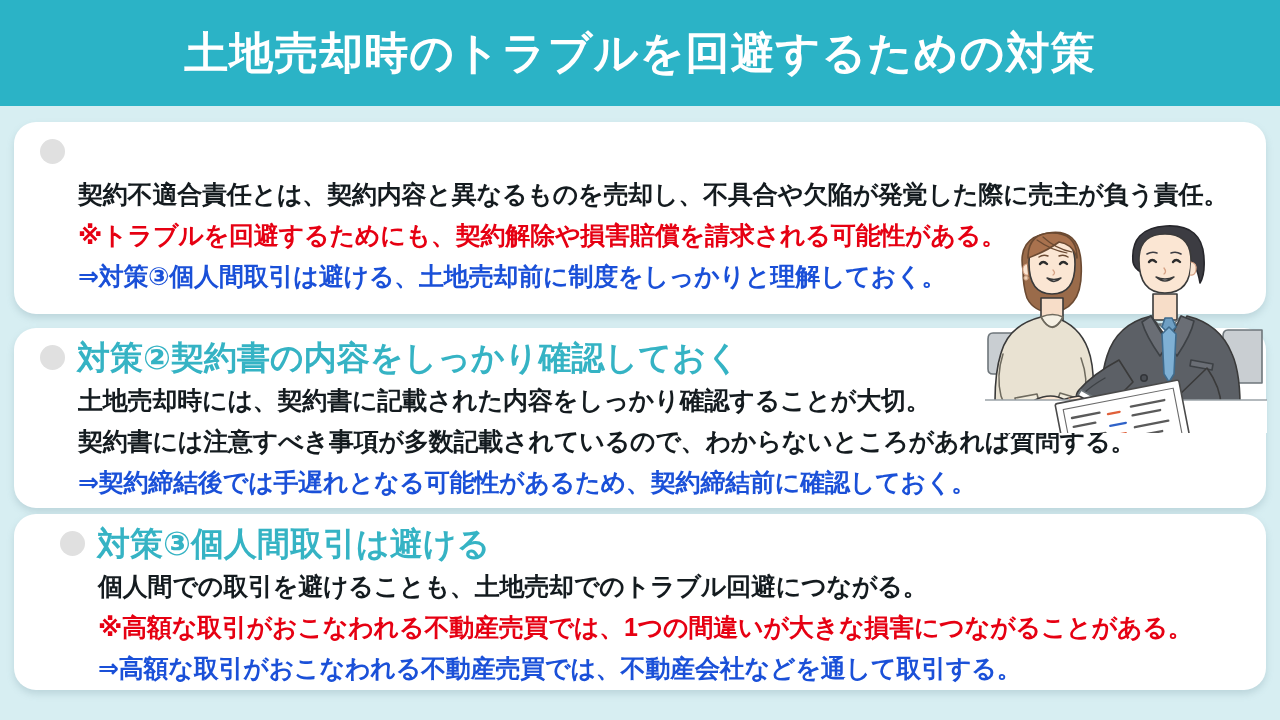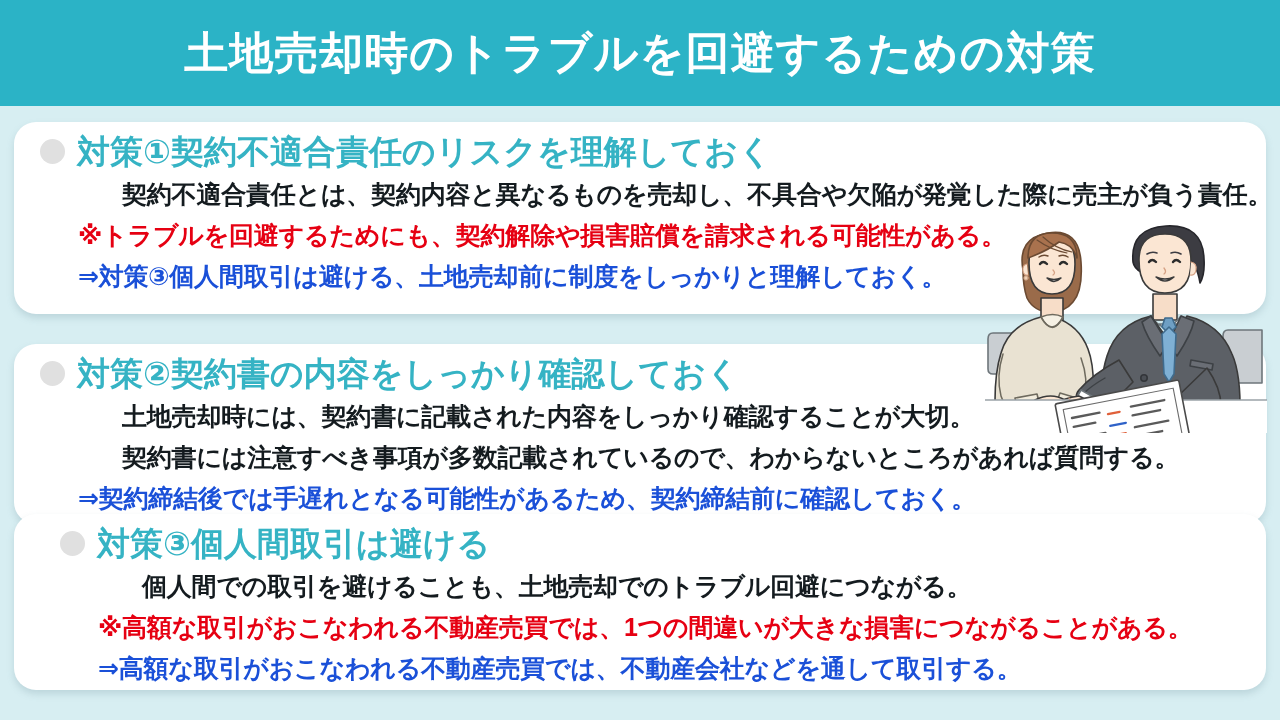--- a/index.html
+++ b/index.html
@@ -48,21 +48,21 @@
   .card {
     position: absolute;
     left: 14px;
     width: 1252px;
     background: #ffffff;
     border-radius: 22px;
     box-shadow: 0 4px 7px rgba(120, 150, 160, 0.28);
     box-sizing: border-box;
   }
   #card-1 { top: 122px; height: 192px; }
-  #card-2 { top: 344px; height: 180px; }
+  #card-2 { top: 328px; height: 180px; }
   #card-3 { top: 514px; height: 176px; padding-left: 20px; }
 
   .card-heading {
     display: flex;
     align-items: center;
     padding-left: 26px;
     padding-top: 12px;
     height: 46px;
     box-sizing: border-box;
   }
@@ -86,21 +86,21 @@
     padding-left: 64px;
     padding-top: 6px;
   }
   .body-line {
     font-size: 25px;
     font-weight: 700;
     line-height: 41px;
     white-space: nowrap;
     letter-spacing: -0.2px;
   }
-  .line-black { color: #141b1f; margin-left: 44px; }
+  .line-black { color: #141b1f; }
   .line-red   { color: #e60012; }
   .line-blue  { color: #1a50d8; }
 
   
   #illustration {
     position: absolute;
     left: 985px;
     top: 218px;
     width: 282px;
     height: 215px;
@@ -113,21 +113,20 @@
 
 <div id="page">
 
   <div id="header-bar">
     <div id="header-title">土地売却時のトラブルを回避するための対策</div>
   </div>
 
   <div class="card" id="card-1">
     <div class="card-heading">
       <span class="bullet-dot"></span>
-      <span class="heading-text">対策①契約不適合責任のリスクを理解しておく</span>
     </div>
     <div class="card-body">
       <div class="body-line line-black">契約不適合責任とは、契約内容と異なるものを売却し、不具合や欠陥が発覚した際に売主が負う責任。</div>
       <div class="body-line line-red">※トラブルを回避するためにも、契約解除や損害賠償を請求される可能性がある。</div>
       <div class="body-line line-blue">⇒対策③個人間取引は避ける、土地売却前に制度をしっかりと理解しておく。</div>
     </div>
   </div>
 
   <div class="card" id="card-2">
     <div class="card-heading">

